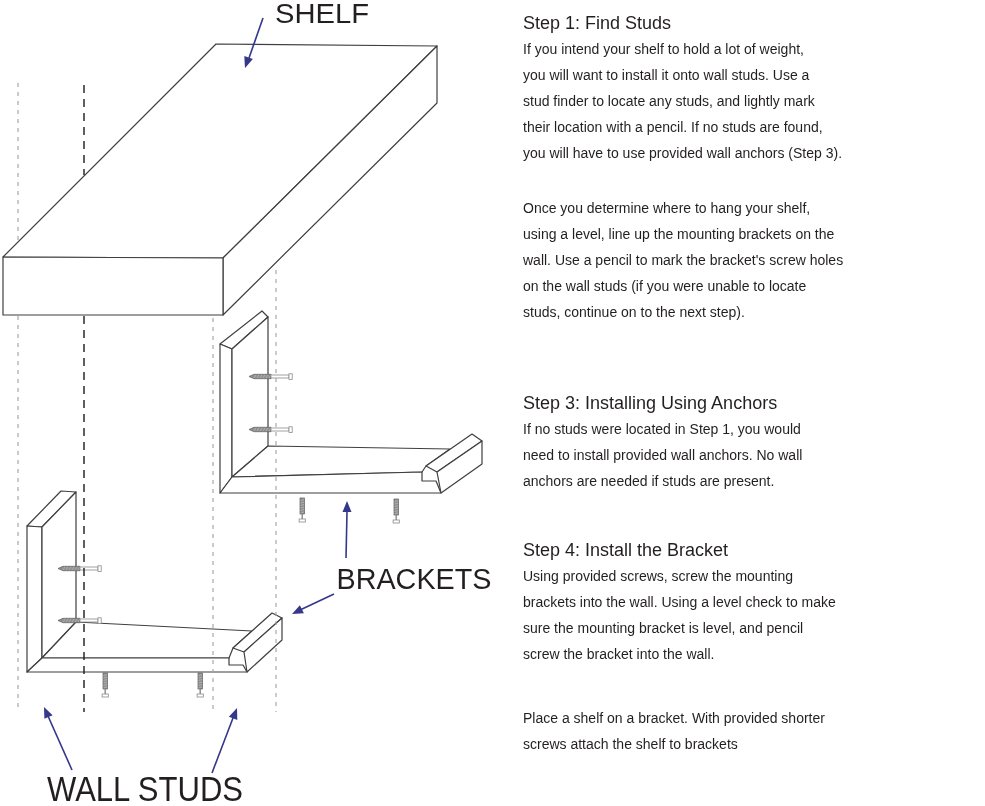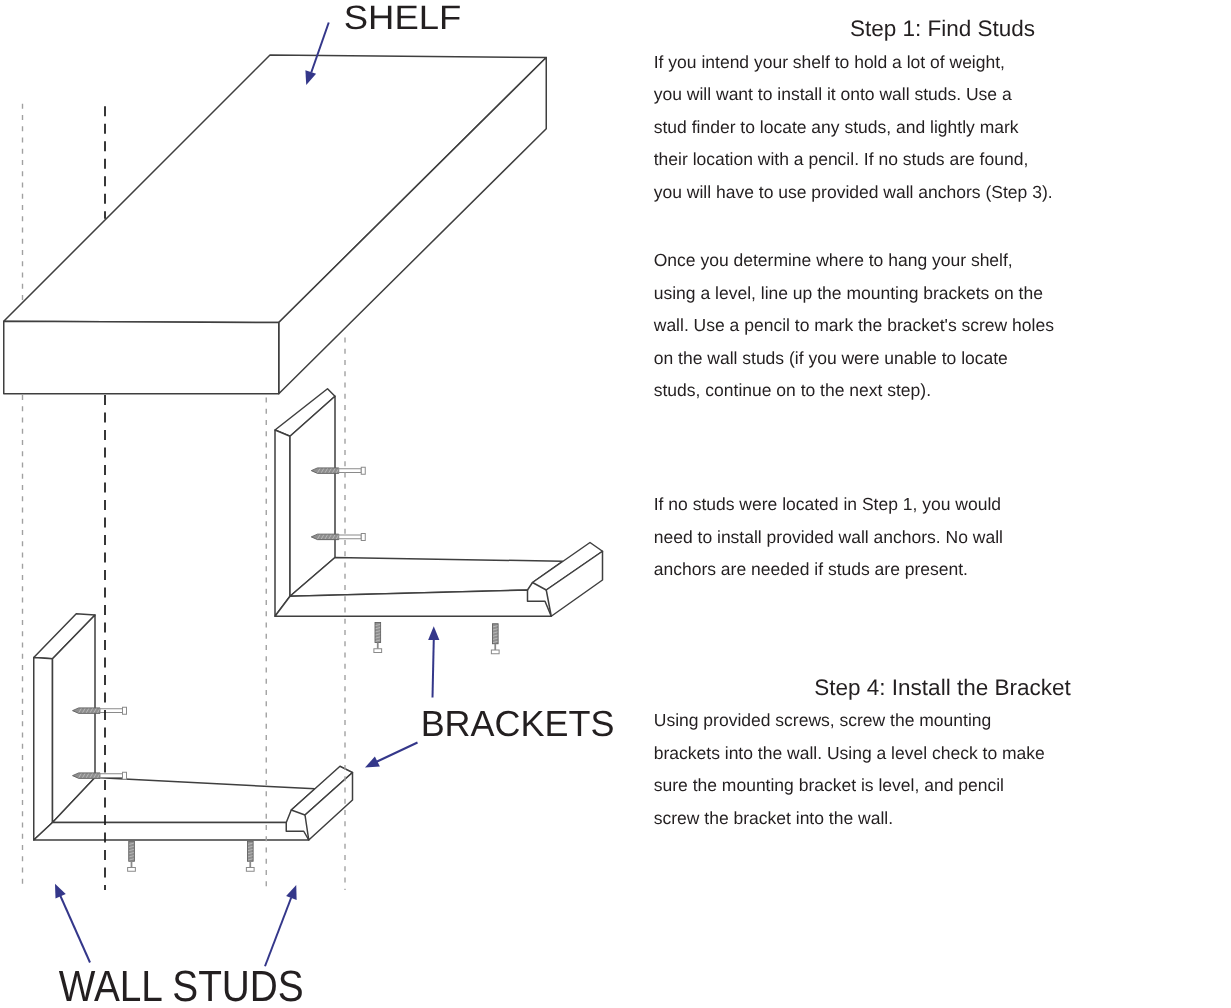--- a/index.html
+++ b/index.html
@@ -24,21 +24,21 @@
   .dash-gray{stroke:var(--dash_gray);stroke-width:1.1;stroke-dasharray:4 5;fill:none;}
   .dash-dark{stroke:var(--dash_dark);stroke-width:1.4;stroke-dasharray:8 6;fill:none;}
   .arrow-line{stroke:var(--arrow);stroke-width:1.6;fill:none;}
   .arrow-head{fill:var(--arrow);stroke:none;}
   .diagram-label{fill:var(--text);font-family:"Liberation Sans",sans-serif;}
   .thread{fill:var(--screw_dark);stroke:var(--screw_edge);stroke-width:0.7;}
   .hatch{stroke:#c4c4c4;stroke-width:0.6;}
   .shank{fill:#ffffff;stroke:#8a8a8a;stroke-width:0.8;}
   #steps-column{position:absolute;left:523px;top:0;width:462px;}
   .step-block{position:absolute;left:0;width:462px;color:var(--text);}
-  .step-title{font-size:18px;line-height:26px;white-space:pre-line;text-align:center;}
+  .step-title{font-size:18px;line-height:26px;white-space:pre-line;}
   .step-body{font-size:14px;line-height:26px;white-space:pre-line;}
 </style>
 </head>
 <body>
 
 <div id="canvas">
 
   <svg id="diagram" width="985" height="806" viewBox="0 0 985 806">
 
     <defs>
@@ -150,28 +150,31 @@
 you will have to use provided wall anchors (Step 3).</div>
     </div>
     <div class="step-block" style="top:195px">
       <div class="step-body">Once you determine where to hang your shelf,
 using a level, line up the mounting brackets on the
 wall. Use a pencil to mark the bracket's screw holes
 on the wall studs (if you were unable to locate
 studs, continue on to the next step).</div>
     </div>
     <div class="step-block" style="top:390px">
+      <div class="step-title">Step 3: Installing Using Anchors</div>
       <div class="step-body">If no studs were located in Step 1, you would
 need to install provided wall anchors. No wall
 anchors are needed if studs are present.</div>
     </div>
     <div class="step-block" style="top:537px">
       <div class="step-title">Step 4: Install the Bracket</div>
       <div class="step-body">Using provided screws, screw the mounting
 brackets into the wall. Using a level check to make
 sure the mounting bracket is level, and pencil
 screw the bracket into the wall.</div>
     </div>
     <div class="step-block" style="top:705px">
+      <div class="step-body">Place a shelf on a bracket. With provided shorter
+screws attach the shelf to brackets</div>
     </div>
   </div>
 
 </div>
 
 </body></html>

